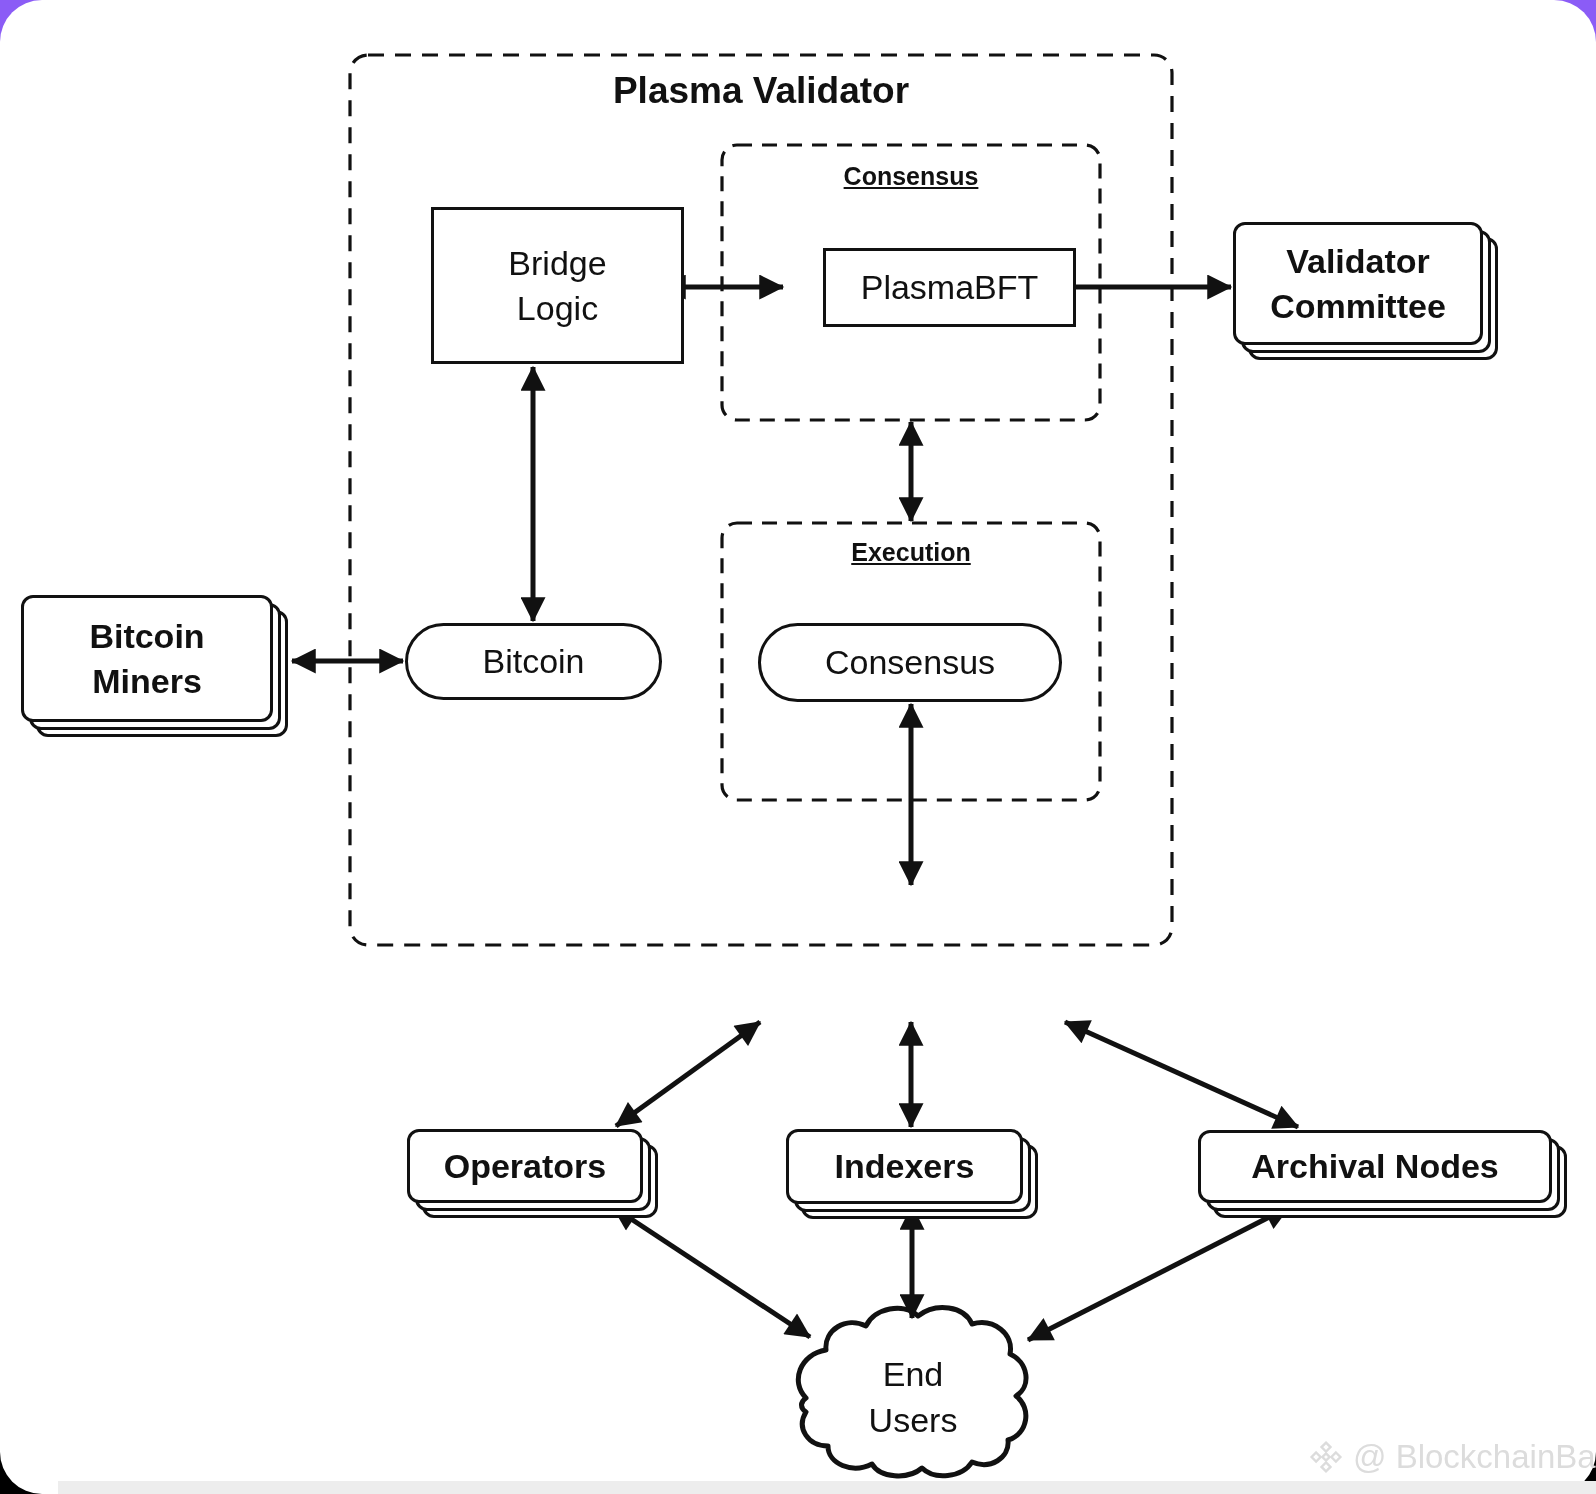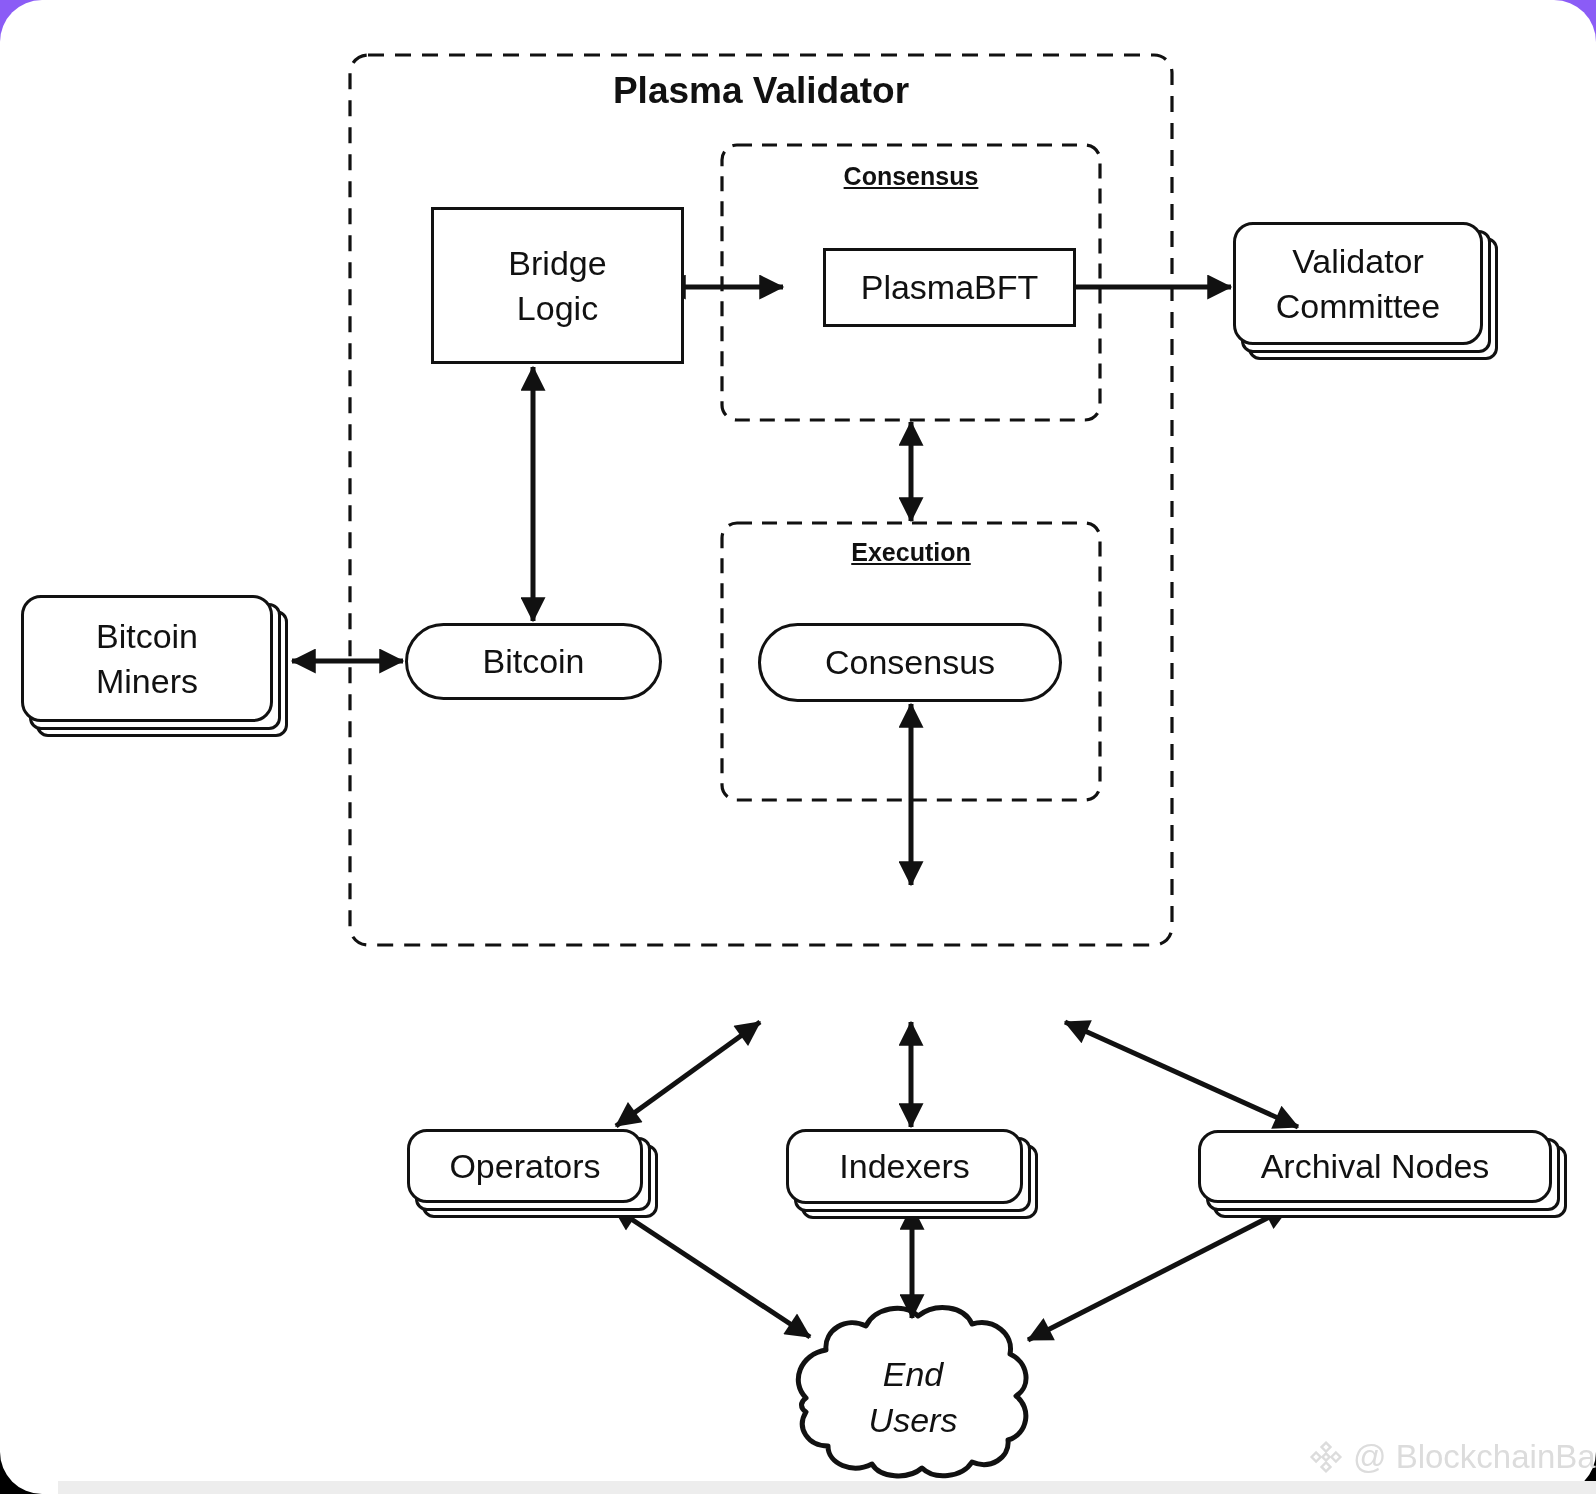--- a/index.html
+++ b/index.html
@@ -10,25 +10,25 @@
   .overlay{position:absolute;left:0;top:0;}
   .group-title{position:absolute;text-align:center;font-weight:700;color:#111;}
   .pv-title{left:350px;top:70px;width:822px;font-size:37px;}
   .sub-title{font-size:25px;text-decoration:underline;}
   .node{position:absolute;background:#fff;border:3.5px solid #111;display:flex;flex-direction:column;align-items:center;justify-content:center;text-align:center;color:#111;font-size:34px;line-height:1.3;box-sizing:border-box;}
   .stadium{border-radius:45px;}
   .stack{position:absolute;}
   .stack .layer{position:absolute;inset:0;background:#fff;border:3.5px solid #111;border-radius:12px;box-sizing:border-box;}
   .stack .l3{transform:translate(15px,15px);}
   .stack .l2{transform:translate(8px,8px);}
-  .stack .main{position:absolute;inset:0;border-radius:20px;}
+  .stack .main{position:absolute;inset:0;border-radius:12px;font-weight:bold;}
   .rpc-bar{position:absolute;top:0;bottom:0;width:3.5px;background:#111;}
   .rpc-bar.left{left:26px;}
   .rpc-bar.right{right:26px;}
-  .cloud-label{position:absolute;left:828px;top:1352px;width:170px;text-align:center;font-size:34px;line-height:1.35;color:#111;font-style:italic;}
+  .cloud-label{position:absolute;left:828px;top:1352px;width:170px;text-align:center;font-size:34px;line-height:1.35;color:#111;}
   .bottom-strip{position:absolute;left:58px;right:0;bottom:0;height:13px;background:#ededed;}
   .watermark{position:absolute;left:1308px;top:1438px;display:flex;align-items:center;gap:9px;color:#dcdcdc;font-size:33px;white-space:nowrap;}
 </style>
 </head>
 <body>
 
 <div class="screen">
   <div class="bottom-black"></div>
   <div class="canvas"></div>
 

